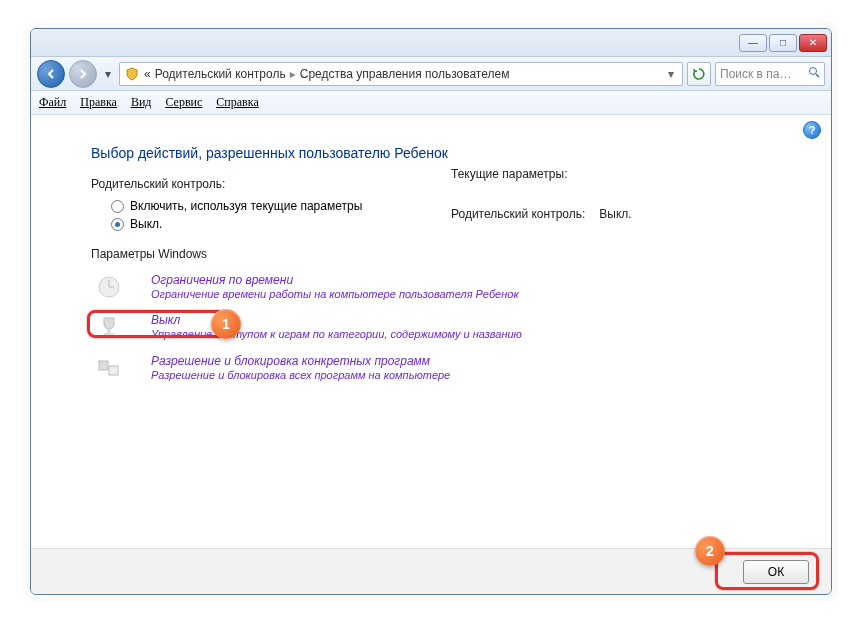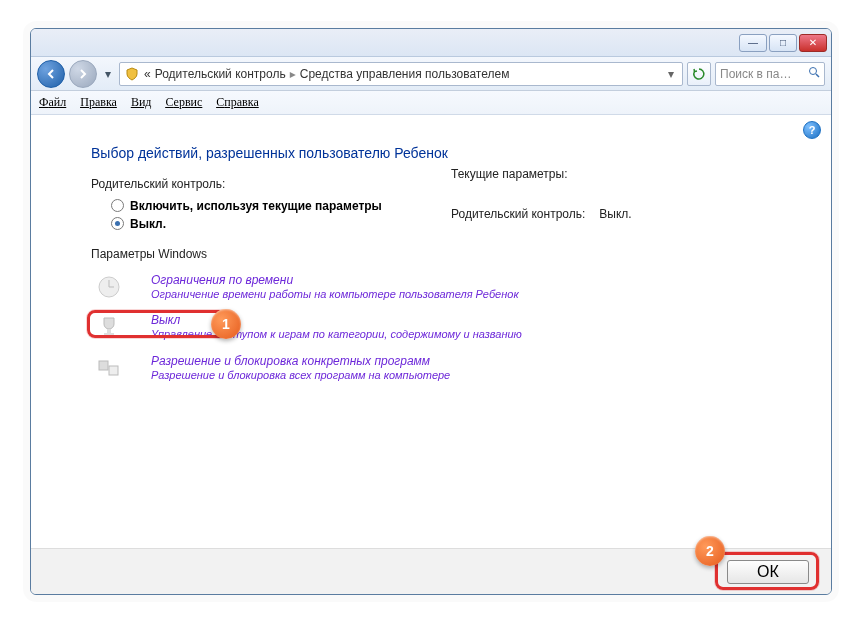--- a/index.html
+++ b/index.html
@@ -135,24 +135,23 @@
     color: #003399;
     font-weight: normal;
     margin-bottom: 16px;
   }
   .section-label {
     font-size: 12px;
     color: #222;
     margin-bottom: 6px;
   }
   .radio-row {
-    display: flex; align-items: flex-start; gap: 6px;
+    display: flex; align-items: center; gap: 6px;
     padding: 2px 0 2px 20px;
     font-size: 12px;
-    font-weight: bold;
   }
   .radio {
     width: 13px; height: 13px;
     border: 1px solid #7a7a7a;
     border-radius: 50%;
     background: #fff;
     display:flex; align-items:center; justify-content:center;
   }
   .radio.checked::after {
     content:""; width:5px; height:5px; border-radius:50%; background:#3a70b0;
@@ -218,25 +217,25 @@
   .params-row .val { color:#222; }
   .footer {
     height: 46px;
     background: #f2f2f2;
     border-top: 1px solid #ddd;
     display:flex; align-items:center; justify-content:flex-end;
     padding: 0 22px;
     position: relative;
   }
   .ok-btn {
-    width: 82px; height: 24px;
+    width: 66px; height: 24px;
     border: 1px solid #8a8a8a;
     border-radius: 3px;
     background: linear-gradient(#fefefe,#e6e6e6);
-    font-size: 16px;
+    font-size: 12px;
     display:flex; align-items:center; justify-content:center;
   }
   .shield-icon { color:#f0c040; }
   .crumb-icon {
     width: 16px; height: 16px;
     display:inline-flex; align-items:center; justify-content:center;
   }
 </style>
 </head>
 <body>

